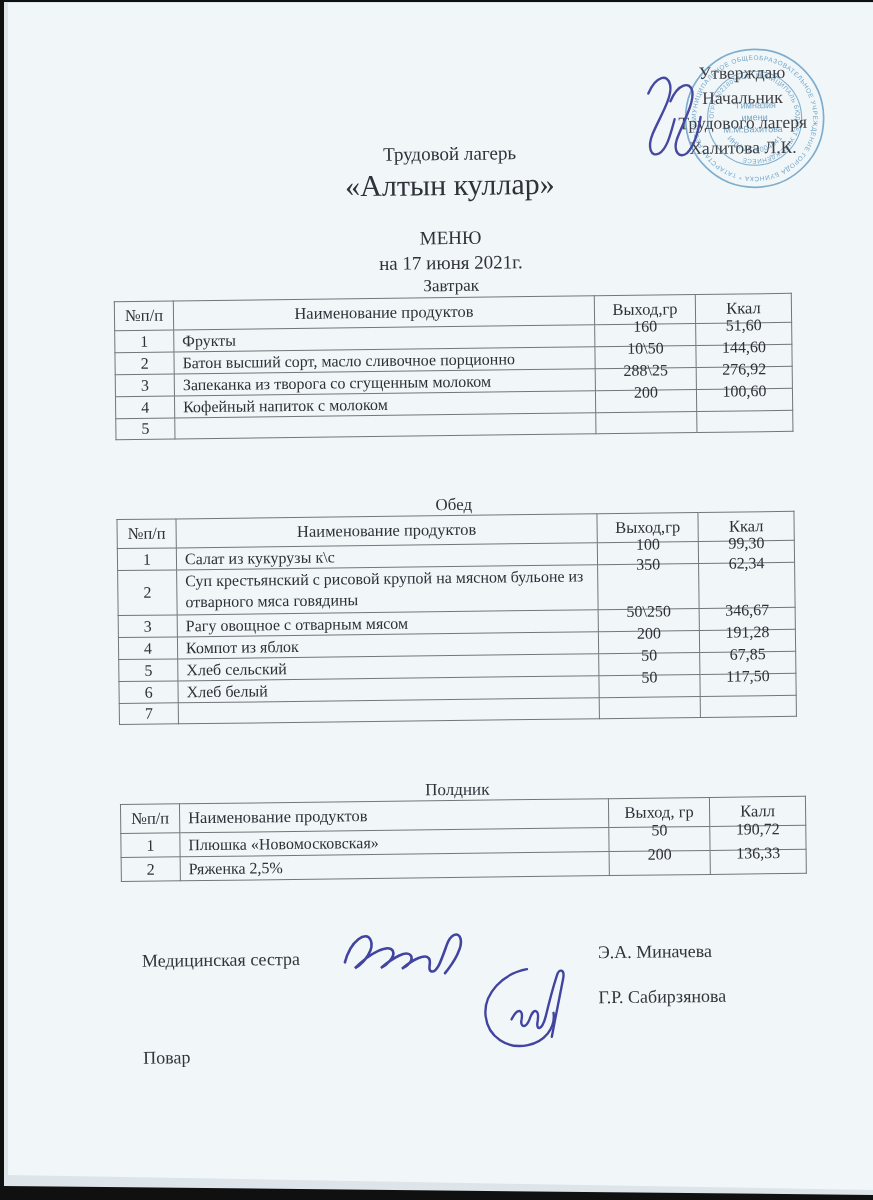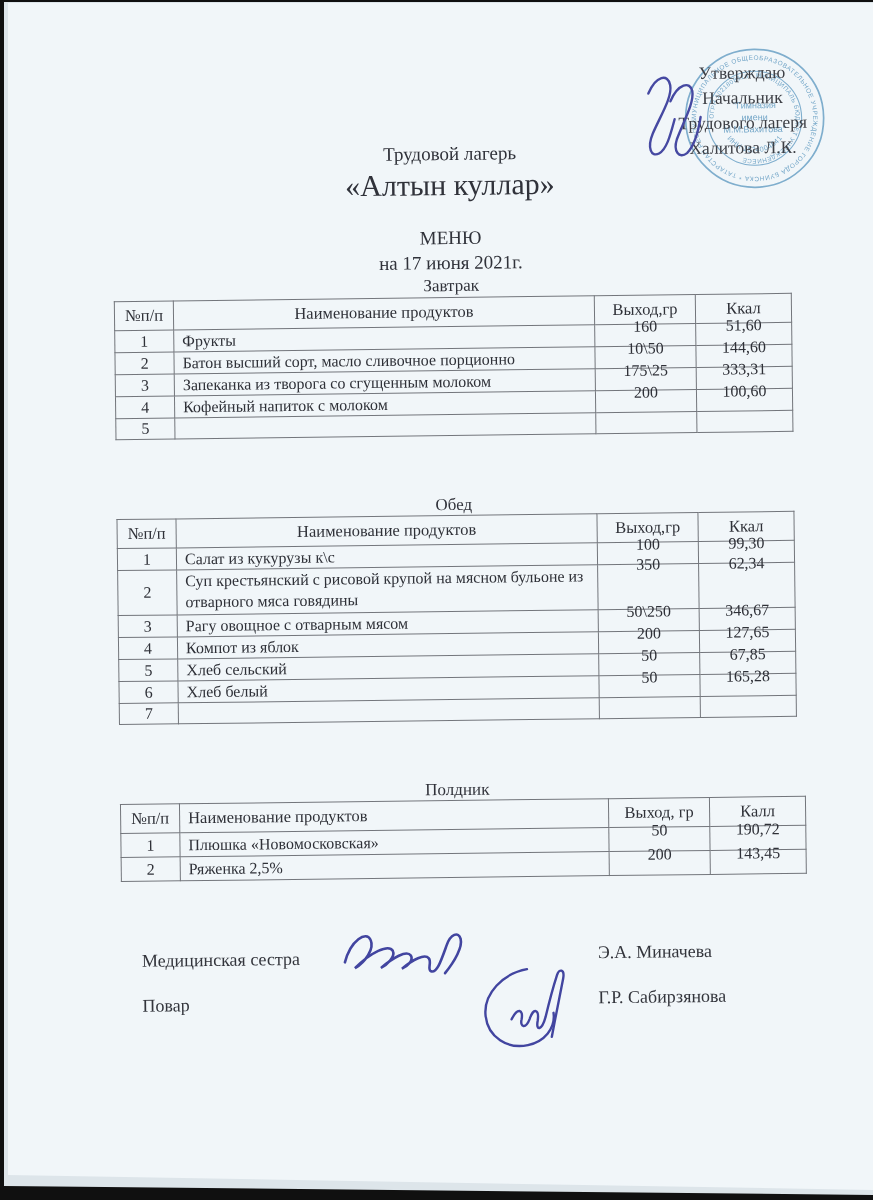--- a/index.html
+++ b/index.html
@@ -120,22 +120,22 @@
       </tr>
       <tr>
         <td class="c-num">2</td>
         <td class="c-name">Батон высший сорт, масло сливочное порционно</td>
         <td class="c-out"><span class="v">10\50</span></td>
         <td class="c-kcal"><span class="v">144,60</span></td>
       </tr>
       <tr>
         <td class="c-num">3</td>
         <td class="c-name">Запеканка из творога со сгущенным молоком</td>
-        <td class="c-out"><span class="v">175\25</span></td>
-        <td class="c-kcal"><span class="v">333,31</span></td>
+        <td class="c-out"><span class="v">288\25</span></td>
+        <td class="c-kcal"><span class="v">276,92</span></td>
       </tr>
       <tr>
         <td class="c-num">4</td>
         <td class="c-name">Кофейный напиток с молоком</td>
         <td class="c-out"><span class="v">200</span></td>
         <td class="c-kcal"><span class="v">100,60</span></td>
       </tr>
       <tr>
         <td class="c-num">5</td>
         <td class="c-name"></td>
@@ -169,33 +169,33 @@
       <tr>
         <td class="c-num">3</td>
         <td class="c-name">Рагу овощное с отварным мясом</td>
         <td class="c-out"><span class="v">50\250</span></td>
         <td class="c-kcal"><span class="v">346,67</span></td>
       </tr>
       <tr>
         <td class="c-num">4</td>
         <td class="c-name">Компот из яблок</td>
         <td class="c-out"><span class="v">200</span></td>
-        <td class="c-kcal"><span class="v">127,65</span></td>
+        <td class="c-kcal"><span class="v">191,28</span></td>
       </tr>
       <tr>
         <td class="c-num">5</td>
         <td class="c-name">Хлеб сельский</td>
         <td class="c-out"><span class="v">50</span></td>
         <td class="c-kcal"><span class="v">67,85</span></td>
       </tr>
       <tr>
         <td class="c-num">6</td>
         <td class="c-name">Хлеб белый</td>
         <td class="c-out"><span class="v">50</span></td>
-        <td class="c-kcal"><span class="v">165,28</span></td>
+        <td class="c-kcal"><span class="v">117,50</span></td>
       </tr>
       <tr>
         <td class="c-num">7</td>
         <td class="c-name"></td>
         <td class="c-out"></td>
         <td class="c-kcal"></td>
       </tr>
     </tbody>
       </table>
 
@@ -211,27 +211,27 @@
       <tr>
         <td class="c-num">1</td>
         <td class="c-name">Плюшка «Новомосковская»</td>
         <td class="c-out"><span class="v">50</span></td>
         <td class="c-kcal"><span class="v">190,72</span></td>
       </tr>
       <tr>
         <td class="c-num">2</td>
         <td class="c-name">Ряженка 2,5%</td>
         <td class="c-out"><span class="v">200</span></td>
-        <td class="c-kcal"><span class="v">143,45</span></td>
+        <td class="c-kcal"><span class="v">136,33</span></td>
       </tr>
     </tbody>
       </table>
 
     <div class="f-role" style="left:137px;top:947px">Медицинская сестра</div>
-    <div class="f-role" style="left:137px;top:992px">Повар</div>
+    <div class="f-role" style="left:137px;top:1044px">Повар</div>
     <div class="f-name" style="left:593px;top:944px">Э.А. Миначева</div>
     <div class="f-name" style="left:593px;top:989px">Г.Р. Сабирзянова</div>
 
     <svg class="footer-sig" style="left:332px;top:915px" width="150" height="70" viewBox="0 0 150 70">
       <path fill="none" stroke="#4245a0" stroke-width="2.6" stroke-linecap="round" d="M8,46 C14,24 30,14 34,24 C38,33 28,46 18,52 C34,36 52,28 56,35 C59,41 50,49 44,52
            C56,42 70,34 74,40 C77,45 70,51 65,53 C76,44 88,38 92,43 C95,47 90,54 94,56
            C100,58 104,46 110,30 C114,19 122,16 124,24 C126,32 118,46 108,58"></path>
     </svg>
     <svg class="footer-sig" style="left:468px;top:958px" width="115" height="95" viewBox="0 0 115 95">
       <g fill="none" stroke="#4245a0" stroke-width="2.4" stroke-linecap="round">

